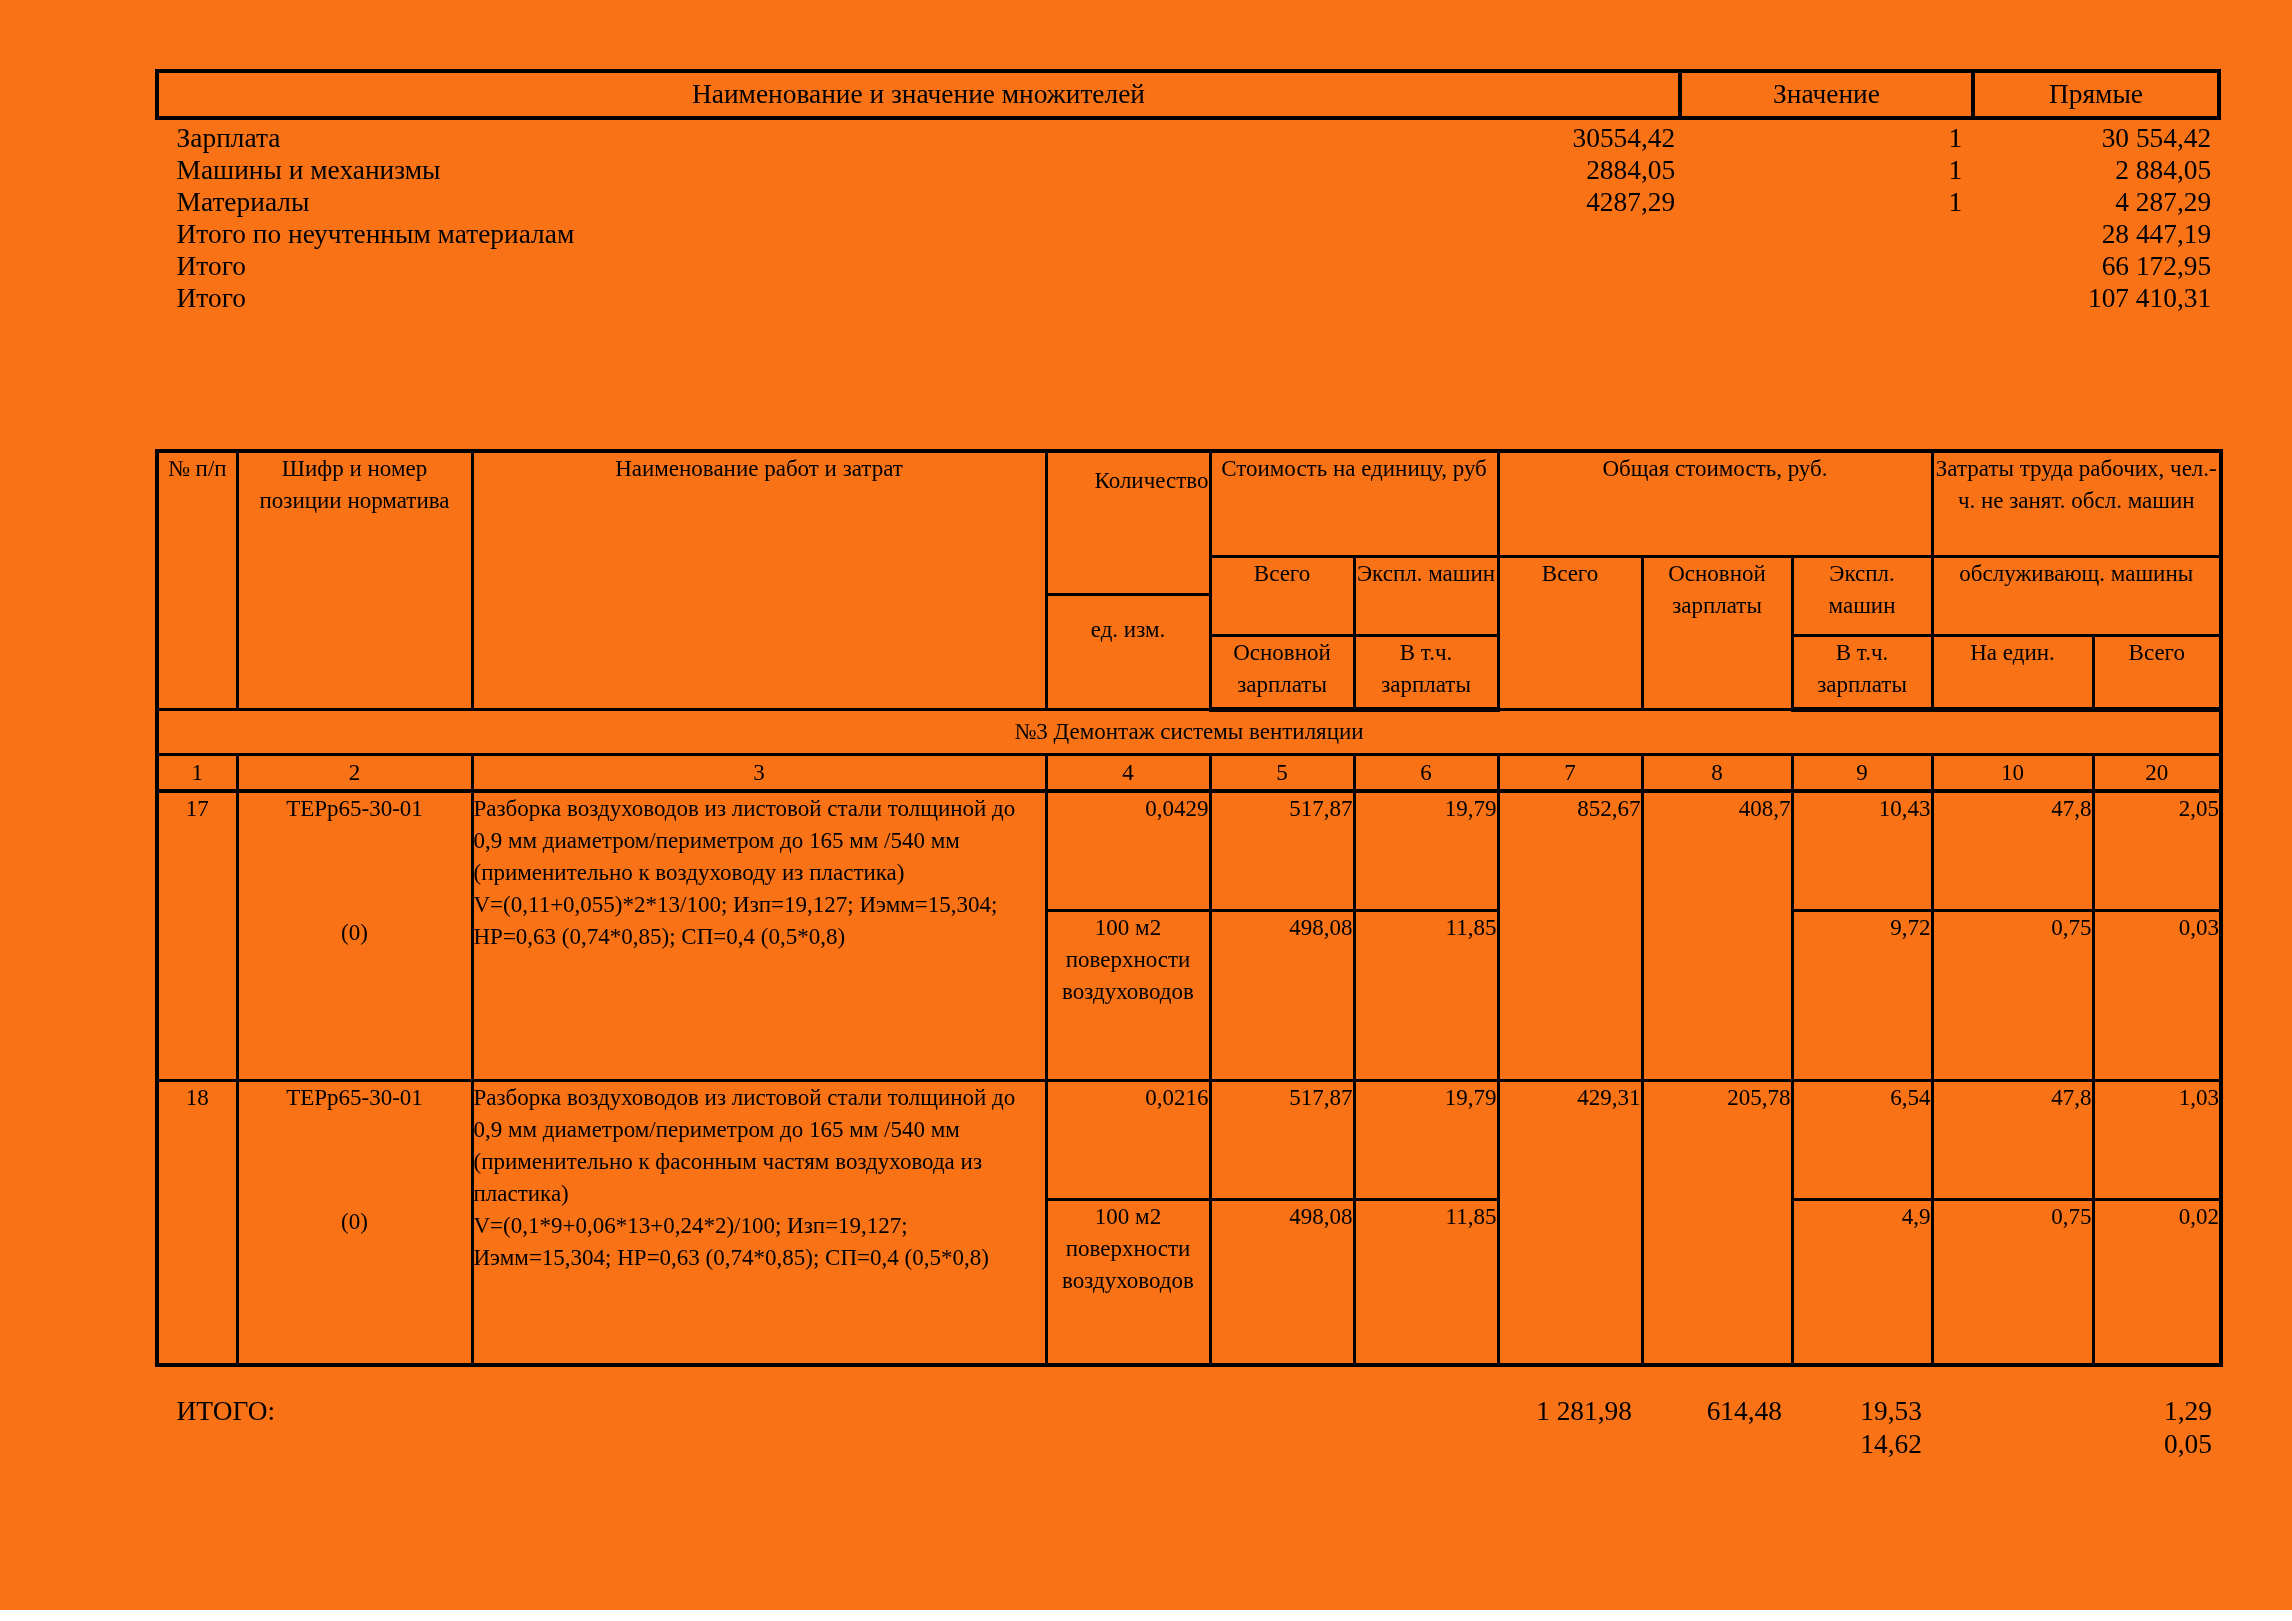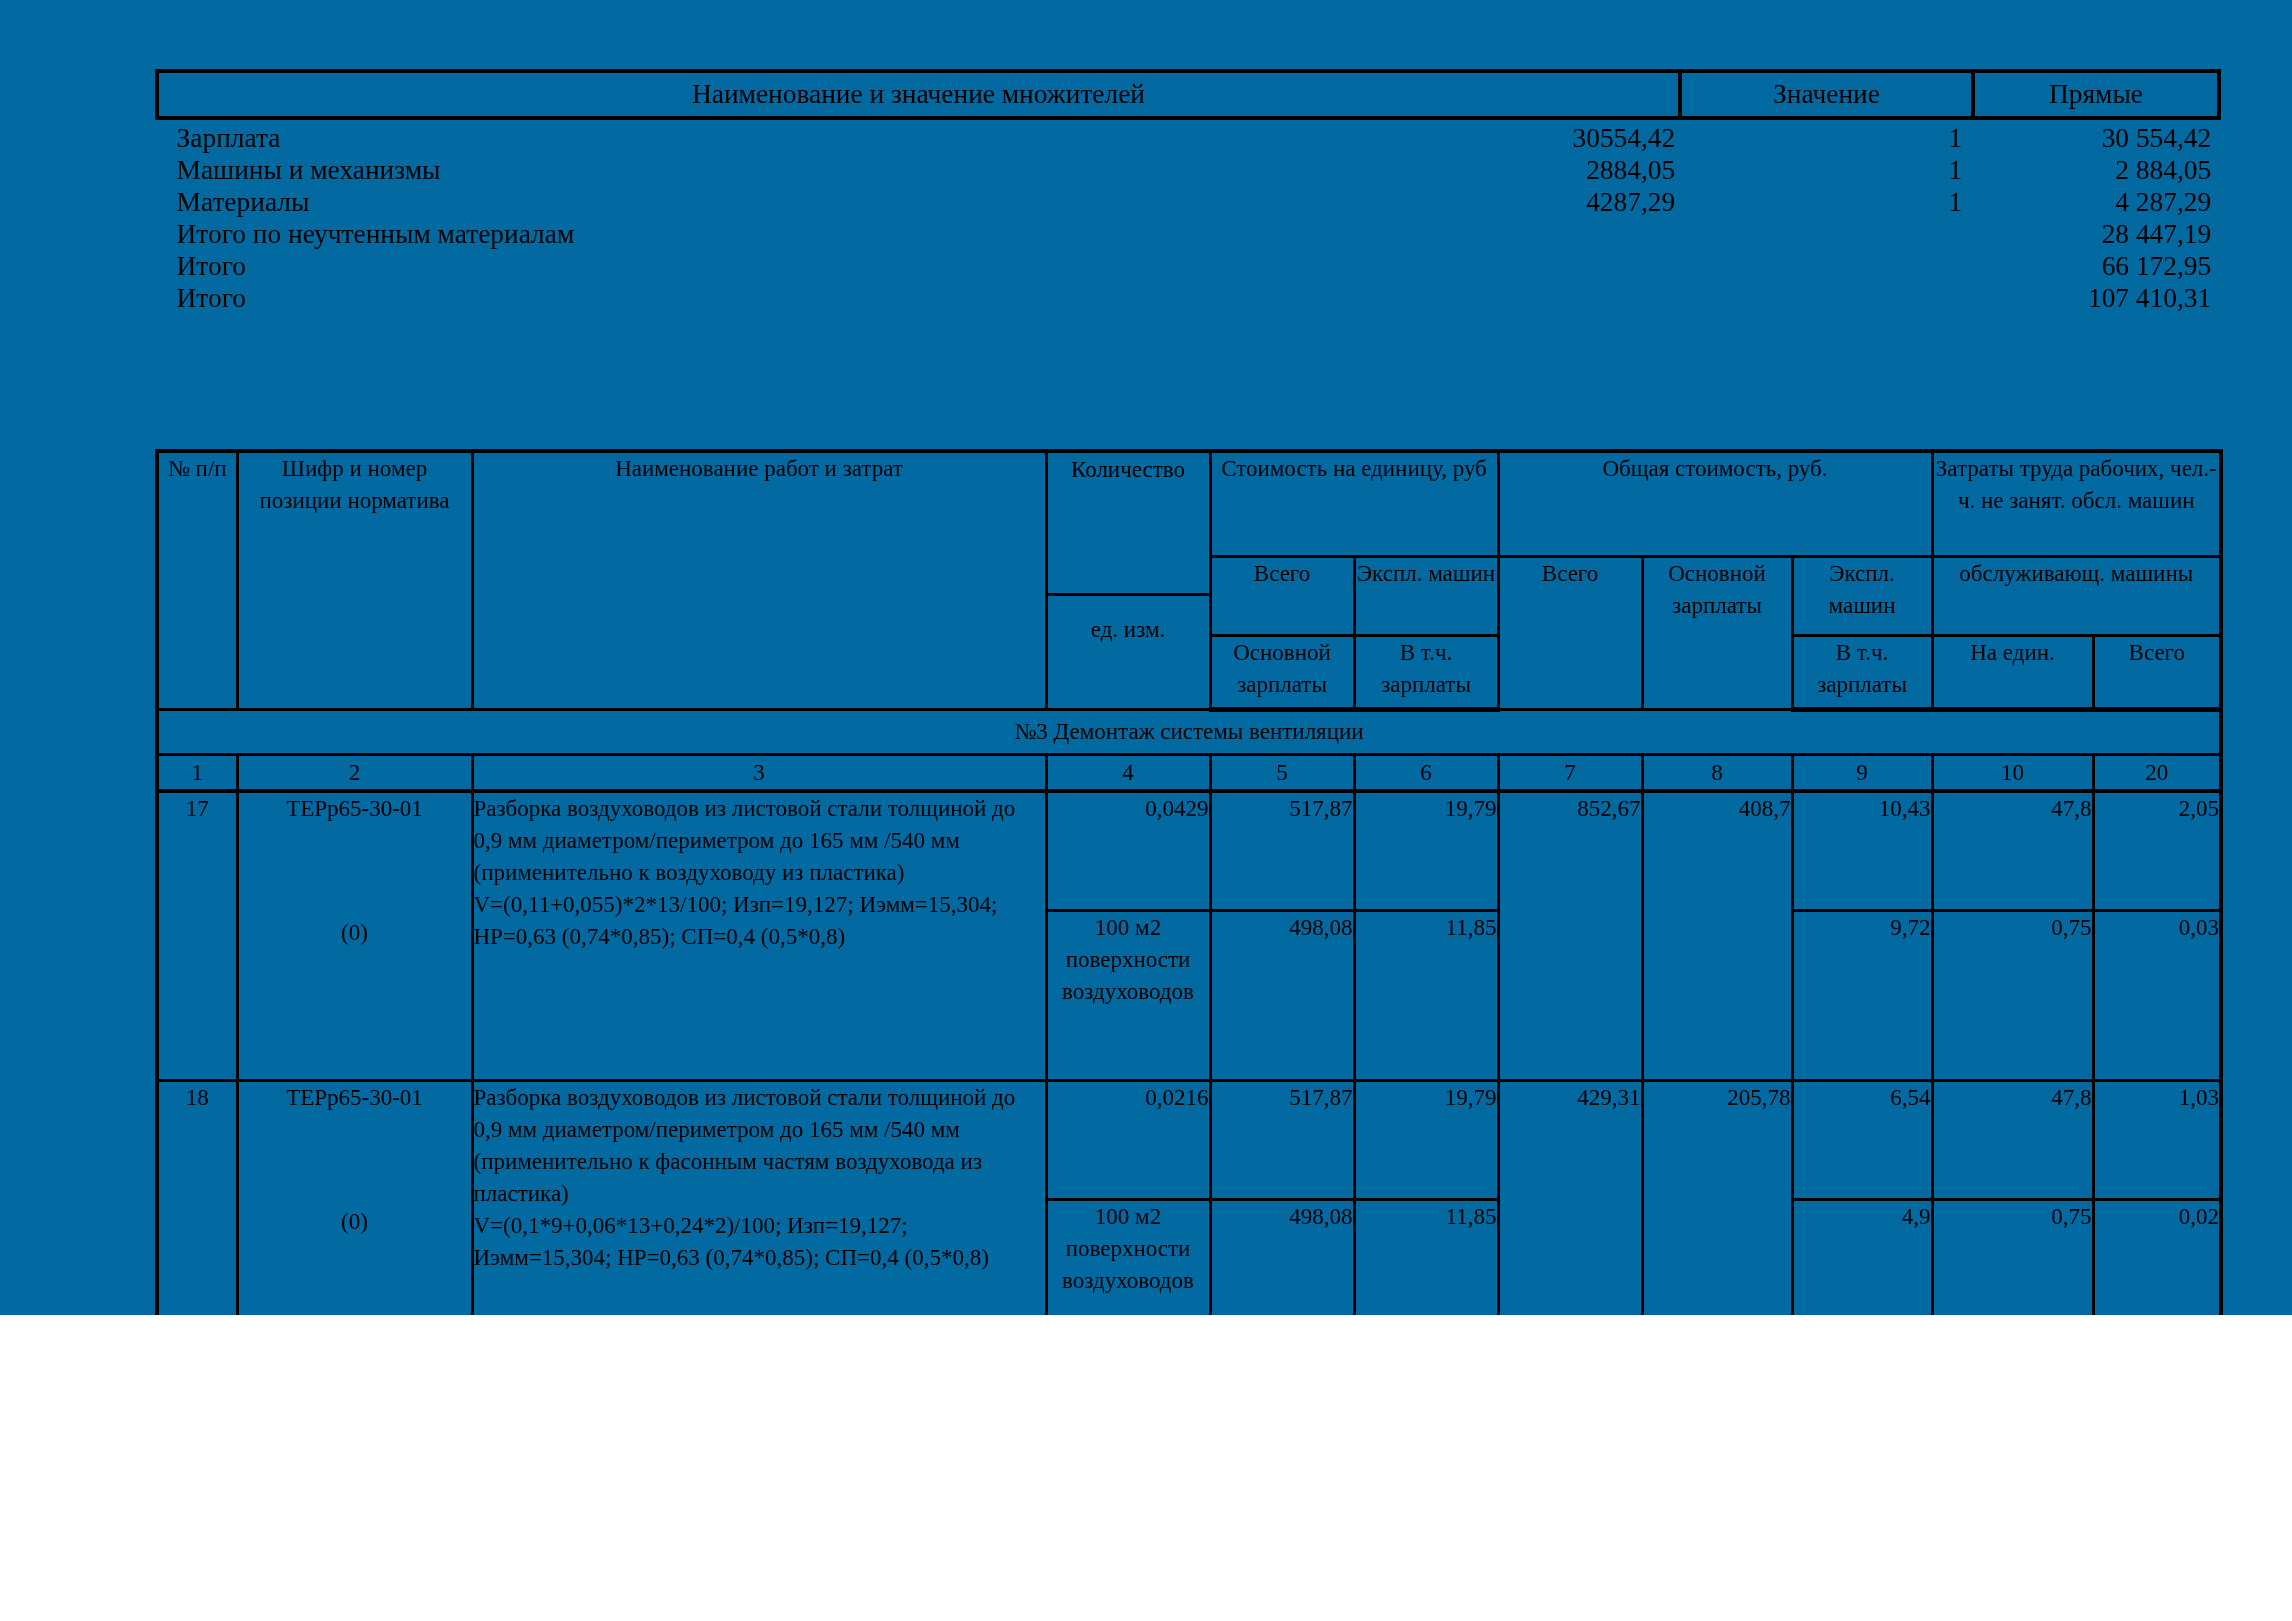--- a/index.html
+++ b/index.html
@@ -1,20 +1,20 @@
 <!DOCTYPE html>
 <html><head>
 <meta charset="utf-8">
 <style>
   html, body { margin: 0; padding: 0; background: #fff; }
   .page {
     position: relative;
     width: 2293px;
-    height: 1315px;
-    background: #0369a1;
+    height: 1610px;
+    background: #f97316;
     color: #000000;
     font-family: "Liberation Serif", "DejaVu Serif", serif;
     font-size: 27.4px;
     overflow: hidden;
   }
 
   
   .mult { position: absolute; left: 155px; top: 69px; width: 2066px; }
   .mult-header {
     display: flex; box-sizing: border-box;
@@ -65,21 +65,21 @@
   tr.rb17 { height: 170px; }
   tr.ra18 { height: 119px; }
   tr.rb18 { height: 165px; }
   tr.rb18 td { border-bottom: 4.9px solid #000; }
 
   .hc { text-align: center; padding-top: 7.8px; }
   .qtycell { padding: 0; }
   .qty-top {
     box-sizing: border-box; height: 143px;
     border-bottom: 3.9px solid #000;
-    text-align: center; padding-top: 1px;
+    text-align: right; padding-top: 12px;
   }
   .qty-bot { text-align: center; padding-top: 17.6px; }
 
   .cnum { text-align: center; padding-top: 4.9px; }
   .code { text-align: center; padding-top: 4.9px; }
   .code .note { margin-top: 92px; }
   .desc { text-align: left; padding: 2.9px 9.8px 0 15.7px; }
   .v { text-align: right; padding: 4.9px 8.8px 0 2px; }
   .unit {
     text-align: center; padding: 2.9px 3.9px 0 3.9px;

